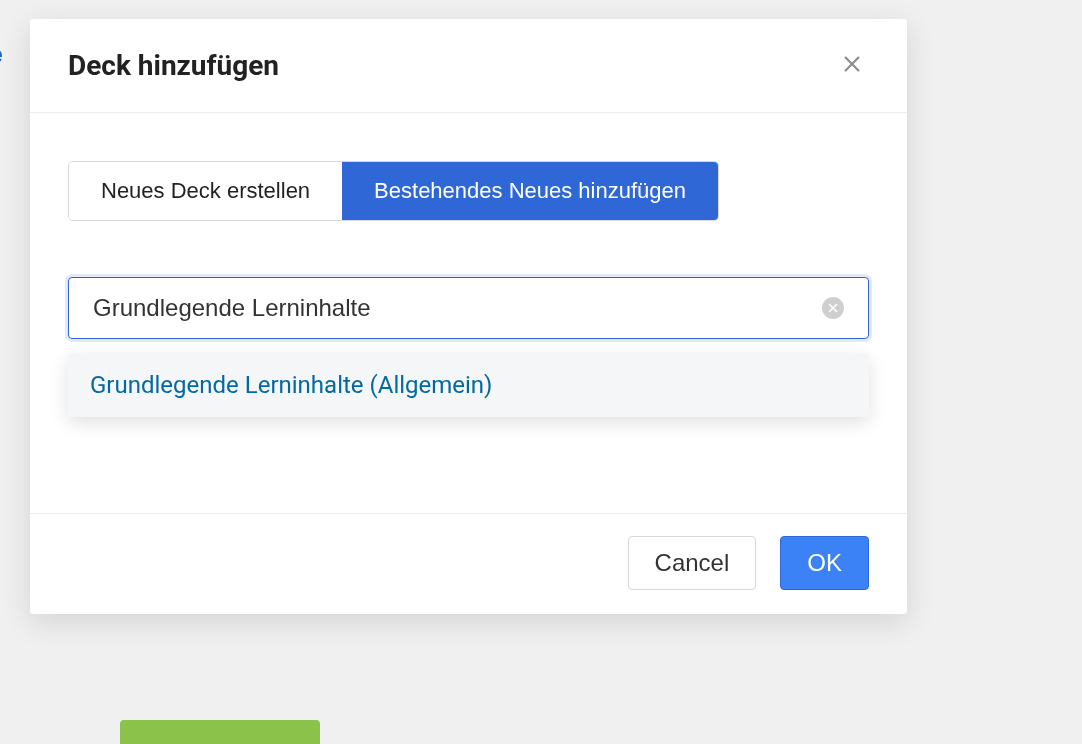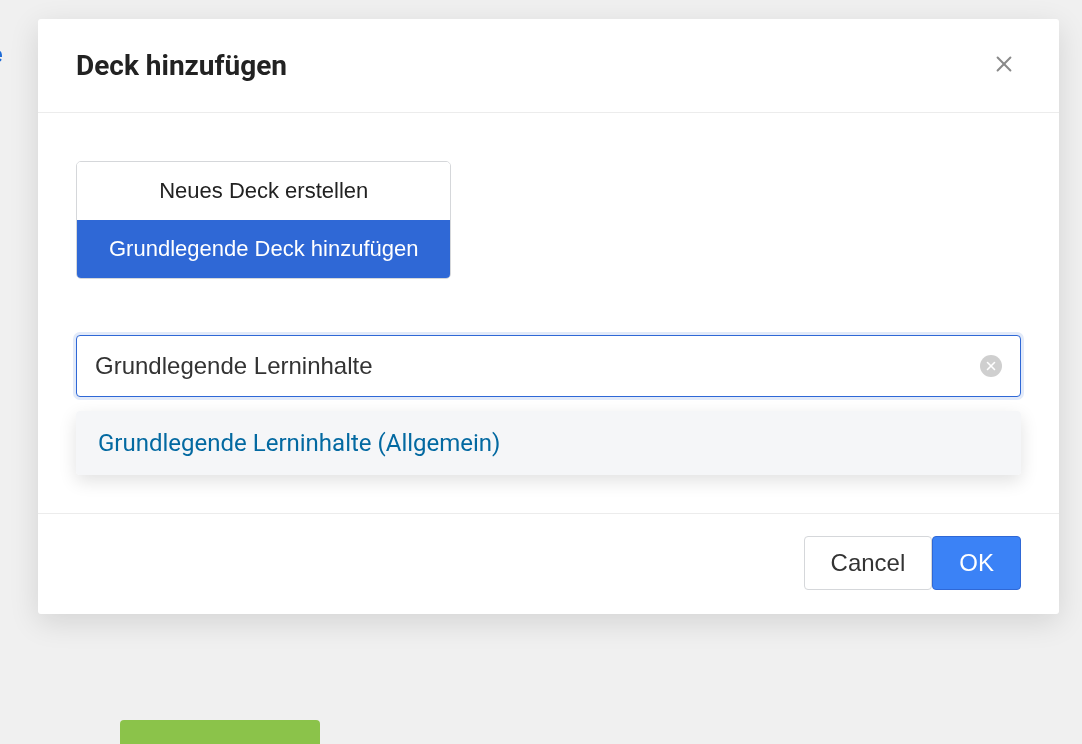--- a/index.html
+++ b/index.html
@@ -25,25 +25,24 @@
       bottom: -10px;
       width: 200px;
       height: 34px;
       background: #8bc34a;
       border-radius: 4px;
     }
     .modal {
       position: absolute;
       left: 30px;
       top: 19px;
-      width: 1021px;
+      width: 877px;
       background: #fff;
       box-shadow: 0 8px 30px rgba(0,0,0,0.12);
       border-radius: 3px;
-      margin-left: 8px;
     }
     .modal-header {
       display: flex;
       justify-content: space-between;
       align-items: center;
       padding: 28px 38px 28px 38px;
       border-bottom: 1px solid #ececec;
     }
     .modal-title {
       font-size: 28px;
@@ -65,21 +64,20 @@
       padding: 48px 38px 20px 38px;
       position: relative;
       min-height: 400px;
     }
     .seg-control {
       display: inline-flex;
       border: 1px solid #d5d7da;
       border-radius: 5px;
       overflow: hidden;
       margin-bottom: 56px;
-      flex-direction: column;
     }
     .seg-btn {
       padding: 16px 32px;
       font-size: 22px;
       font-weight: 500;
       border: none;
       background: #fff;
       color: #222;
       cursor: pointer;
     }
@@ -99,21 +97,21 @@
       font-weight: 400;
     }
     .select-input-wrap {
       position: relative;
       border: 1px solid #2f68d6;
       border-radius: 4px;
       box-shadow: 0 0 0 3px rgba(47,104,214,0.14);
       background: #fff;
       display: flex;
       align-items: center;
-      padding: 0 18px;
+      padding: 0 24px;
       height: 62px;
     }
     .select-input {
       flex: 1;
       border: none;
       outline: none;
       font-size: 24px;
       color: #333;
       height: 100%;
       background: transparent;
@@ -150,20 +148,21 @@
       cursor: pointer;
     }
     .opt.highlighted {
       background: #f5f6f8;
     }
     .modal-footer {
       border-top: 1px solid #ececec;
       padding: 22px 38px 24px;
       display: flex;
       justify-content: flex-end;
+      gap: 24px;
     }
     .btn {
       font-size: 24px;
       padding: 12px 26px;
       border-radius: 4px;
       cursor: pointer;
       font-weight: 500;
     }
     .btn-secondary {
       background: #fff;
@@ -191,21 +190,21 @@
           <line x1="5" y1="5" x2="19" y2="19"></line>
             <line x1="19" y1="5" x2="5" y2="19"></line>
         </svg>
       </span>
     </button>
   </div>
 
   <div class="modal-body">
     <div class="seg-control">
       <button class="seg-btn">Neues Deck erstellen</button>
-      <button class="seg-btn active">Grundlegende Deck hinzufügen</button>
+      <button class="seg-btn active">Bestehendes Neues hinzufügen</button>
     </div>
 
 
     <div style="position:relative;">
       <div class="select-input-wrap">
         <input class="select-input" type="text" value="Grundlegende Lerninhalte" style="">
         <button class="clear-btn">
           <span>
             <svg viewBox="0 0 10 10" fill="none" stroke="currentColor" stroke-width="1.6" stroke-linecap="round">
               <line x1="1.5" y1="1.5" x2="8.5" y2="8.5"></line>

